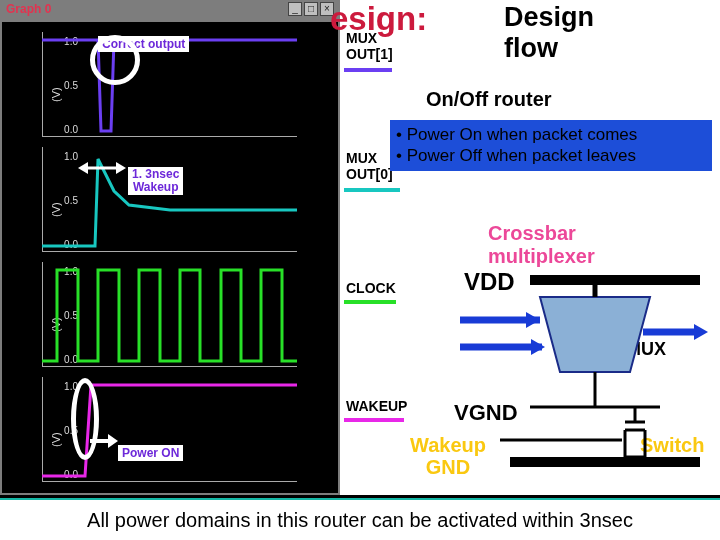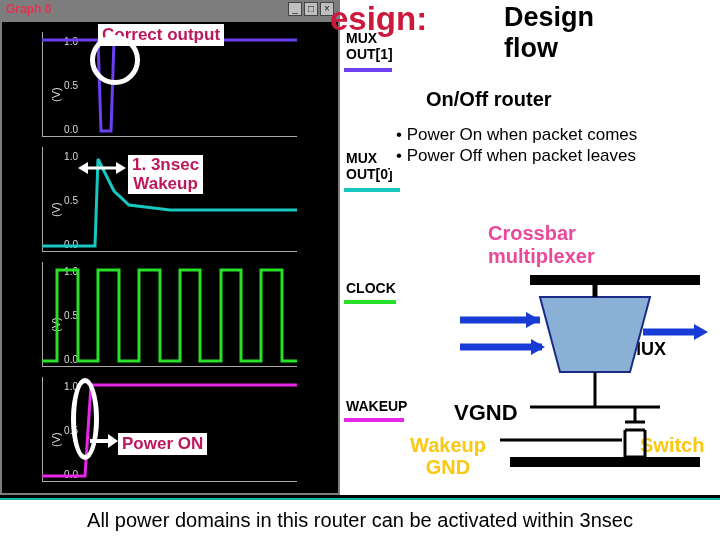--- a/index.html
+++ b/index.html
@@ -77,26 +77,27 @@
   }
   
   .sp-svg {
     position: absolute;
     left: 0; top: 0;
     width: 100%; height: 100%;
   }
   
   .ann {
     position: absolute;
-    color: #be185d;
+    color: #6d28d9;
     background: #fff;
     padding: 1px 4px;
     font-weight: bold;
-    font-size: 17px;
+    font-size: 12px;
     white-space: nowrap;
+    margin-top: 12px;
   }
   .ring {
     position: absolute;
     border: 5px solid #fff;
     border-radius: 50%;
   }
   .arrow-wh {
     position: absolute;
   }
   
@@ -134,21 +135,21 @@
     background: #fff;
     color: #000;
     font-size: 20px;
     font-weight: bold;
     padding: 0 8px;
   }
   .onoff-box {
     position: absolute;
     top: 120px; left: 50px;
     width: 322px;
-    background: #ffffff;
+    background: #1d4ed8;
     color: #000;
     font-size: 17px;
     padding: 4px 6px;
     line-height: 1.25;
   }
   .crossbar-hdr {
     position: absolute;
     top: 220px; left: 110px;
     color: #ec4899;
     background: #fff;
@@ -343,20 +344,21 @@
   <div class="designflow">Design flow</div>
 
   <div class="onoff-hdr">On/Off router</div>
   <div class="onoff-box">
     • <span>Power On when packet comes</span><br>
     • <span>Power Off when packet leaves</span>
   </div>
 
   <div class="crossbar-hdr">Crossbar multiplexer</div>
 
+  <div class="vdd-lbl">VDD</div>
   <div class="vgnd-lbl">VGND</div>
   <div class="wakeup-lbl" style="white-space:pre;">Wakeup
 GND</div>
   <div class="switch-lbl">Switch</div>
   <div class="mux-badge">MUX</div>
 
   <svg class="diagram-svg" viewBox="0 0 320 215">
 
     <line x1="140" y1="18" x2="310" y2="18" stroke="#000" stroke-width="10"></line>
 

